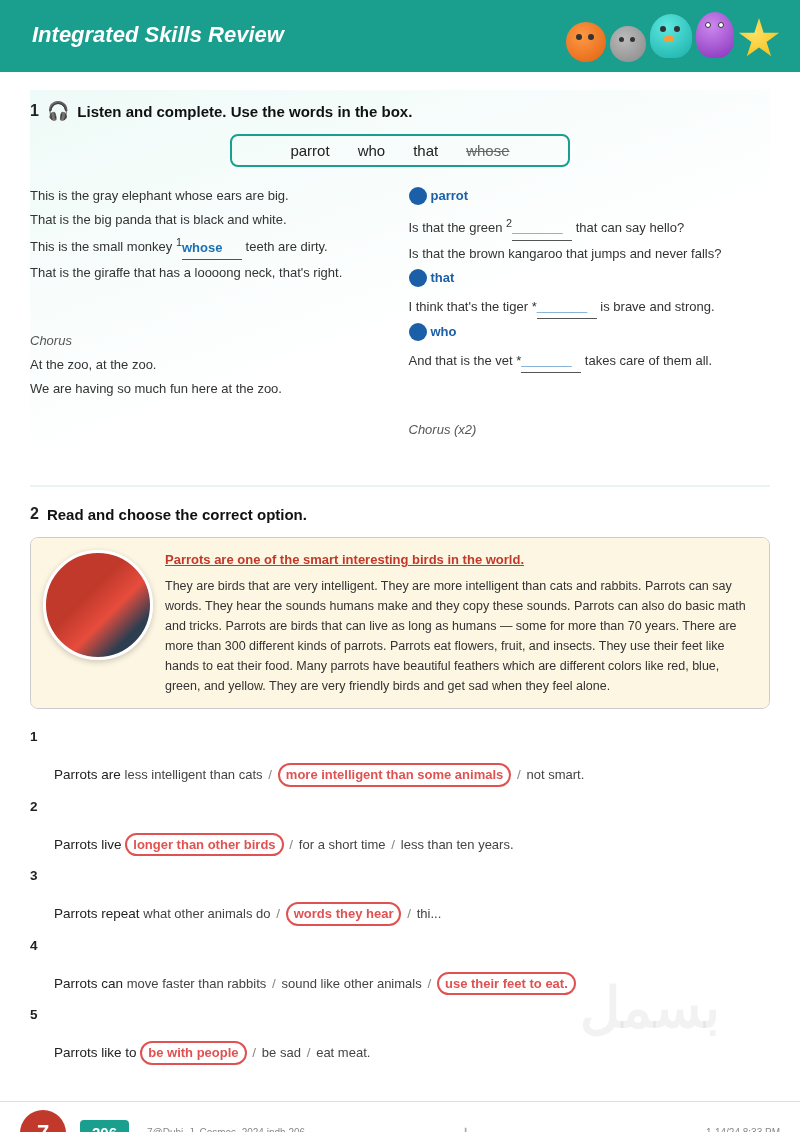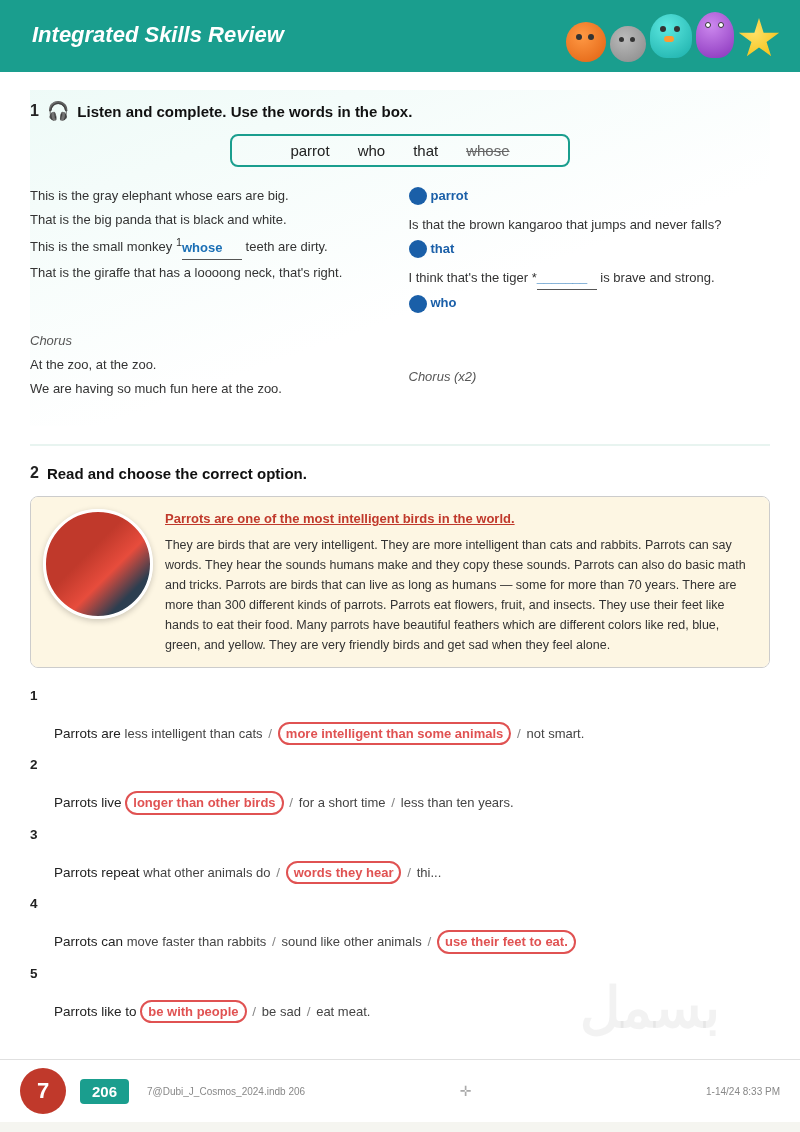--- a/index.html
+++ b/index.html
@@ -361,53 +361,55 @@
         <p>We are having so much fun here at the zoo.</p>
       </div>
 
       <div class="lyrics-col">
         <p>
           <span class="answer-bubble">
             <span class="bubble-dot"></span>
             <span class="bubble-text">parrot</span>
           </span>
         </p>
+        <p>Is that the green <sup>2</sup><span class="answer-blank">_______</span> that can say hello?</p>
         <p>Is that the brown kangaroo that jumps and never falls?</p>
         <p>
           <span class="answer-bubble">
             <span class="bubble-dot"></span>
             <span class="bubble-text">that</span>
           </span>
         </p>
         <p>I think that's the tiger *<span class="answer-blank">_______</span> is brave and strong.</p>
         <p>
           <span class="answer-bubble">
             <span class="bubble-dot"></span>
             <span class="bubble-text">who</span>
           </span>
         </p>
+        <p>And that is the vet *<span class="answer-blank">_______</span> takes care of them all.</p>
         <br>
         <p class="chorus-label">Chorus (x2)</p>
       </div>
     </div>
   </div>
 
   <hr class="section-divider">
 
   <div>
     <div class="section2-header">
       <span class="section-num">2</span>
       <span class="section-instruction">Read and choose the correct option.</span>
     </div>
 
     <div class="browser-window">
       <div class="browser-content">
         <div class="parrot-img-placeholder"></div>
         <div class="browser-text-area">
-          <div class="browser-text-title">Parrots are one of the most intelligent birds in the world.</div>
+          <div class="browser-text-title">Parrots are one of the smart interesting birds in the world.</div>
           <div>They are birds that are very intelligent. They are more intelligent than cats and rabbits. Parrots can say words. They hear the sounds humans make and they copy these sounds. Parrots can also do basic math and tricks. Parrots are birds that can live as long as humans — some for more than 70 years. There are more than 300 different kinds of parrots. Parrots eat flowers, fruit, and insects. They use their feet like hands to eat their food. Many parrots have beautiful feathers which are different colors like red, blue, green, and yellow. They are very friendly birds and get sad when they feel alone.</div>
         </div>
       </div>
     </div>
 
     <ol class="mcq-list">
 
       <li class="mcq-item">
         <span class="mcq-num">1</span>
         <span class="mcq-text">

